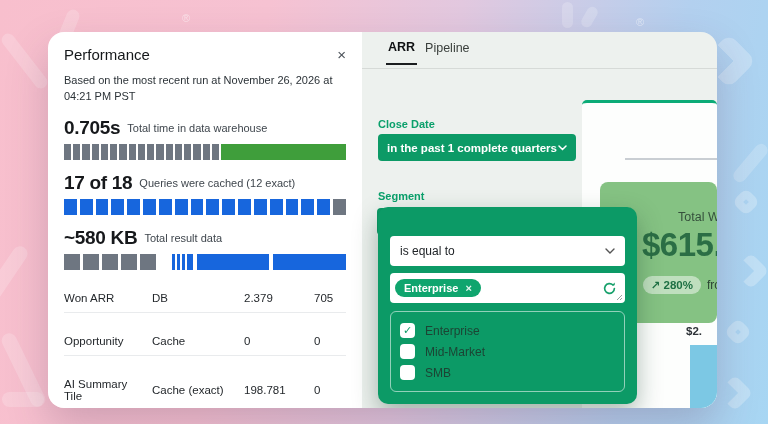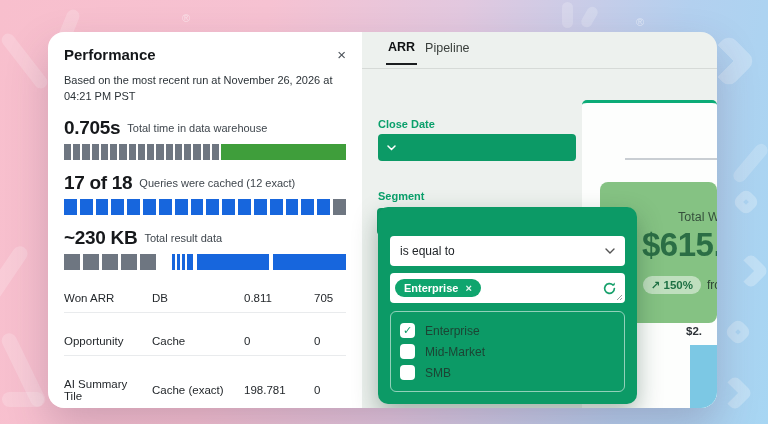--- a/index.html
+++ b/index.html
@@ -16,21 +16,21 @@
   .chev{position:absolute;width:26px;height:26px;border:11px solid rgba(255,255,255,.26);
     border-left:0;border-bottom:0;border-radius:7px;transform:rotate(45deg);}
   .dia{position:absolute;width:20px;height:20px;border:8px solid rgba(255,255,255,.26);
     border-radius:7px;transform:rotate(45deg);}
   .rmark{position:absolute;color:rgba(255,255,255,.5);font-size:11px;}
   
   .window{position:absolute;left:48px;top:32px;width:669px;height:376px;border-radius:16px;
     overflow:hidden;display:flex;box-shadow:0 18px 40px rgba(90,60,90,.25);}
   .perf-panel{width:314px;background:#fff;padding:14px 16px 0 16px;flex-shrink:0;position:relative;}
   .perf-header{display:flex;justify-content:space-between;align-items:center;}
-  .perf-header h1{font-size:15px;font-weight:700;color:#15181b;}
+  .perf-header h1{font-size:15px;font-weight:400;color:#15181b;}
   .close-btn{border:0;background:none;color:#4b5259;font-size:15px;cursor:pointer;line-height:1;}
   .subtitle{font-size:11px;color:#2c3338;margin-top:10px;line-height:1.45;max-width:290px;}
   .metric{margin-top:12px;}
   .metric-line{display:flex;align-items:center;}
   .mval{font-size:19px;font-weight:700;color:#16181b;letter-spacing:-.3px;}
   .mlab{font-size:11px;color:#3f464d;margin-left:7px;font-weight:500;}
   .bar{display:flex;height:16px;margin-top:5px;}
   .tgray{width:55%;display:flex;gap:2px;}
   .tgray i{flex:1;background:var(--grayseg);}
   .tgreen{flex:1;background:var(--bargreen);margin-left:2px;}
@@ -175,21 +175,21 @@
               <i></i>
               <i></i>
               <i></i>
               <i></i>
               <i></i>
               <i class="g"></i>
             </div>
           </div>
           <div class="metric">
             <div class="metric-line">
-              <span class="mval">~230 KB</span>
+              <span class="mval">~580 KB</span>
               <span class="mlab">Total result data</span>
             </div>
             <div class="bar size">
               <i class="g" style="width: 16px; margin-right: 3px;"></i>
               <i class="g" style="width: 16px; margin-right: 3px;"></i>
               <i class="g" style="width: 16px; margin-right: 3px;"></i>
               <i class="g" style="width: 16px; margin-right: 3px;"></i>
               <i class="g" style="width: 16px; margin-right: 3px;"></i>
               <i class="sp" style="width: 13px;"></i>
               <i style="width: 3px; margin-right: 2px;"></i>
@@ -199,21 +199,21 @@
               <i style="width: 72px; margin-left: 2px; margin-right: 4px;"></i>
               <i style="flex: 1 1 0%;"></i>
             </div>
           </div>
         </div>
       <div class="ptable">
         <div id="tableRows">
             <div class="prow body">
               <span>Won ARR</span>
               <span>DB</span>
-              <span>0.811</span>
+              <span>2.379</span>
               <span>705</span>
             </div>
             <div class="prow body">
               <span>Opportunity</span>
               <span>Cache</span>
               <span>0</span>
               <span>0</span>
             </div>
             <div class="prow body">
               <span>AI Summary Tile</span>
@@ -226,20 +226,21 @@
     </section>
 
     <section class="dash-panel">
       <div class="tabs" id="tabs">
           <div class="tab active">ARR</div>
           <div class="tab">Pipeline</div>
         </div>
 
       <div class="flabel cd">Close Date</div>
       <button class="gselect cd">
+        <span>in the past 1 complete quarters</span>
         <svg width="9" height="6" viewBox="0 0 9 6">
             <path d="M1 1l3.5 3.5L8 1" fill="none" stroke="#fff" stroke-width="1.5" stroke-linecap="round"></path>
           </svg>
       </button>
 
       <div class="flabel sg">Segment</div>
       <button class="gselect hidden-seg"></button>
 
       <button class="gselect anyv">
         <span>is any value</span>
@@ -248,21 +249,21 @@
           </svg>
       </button>
 
       <div class="dash-card">
         <div class="card-line"></div>
         <div class="kpi-card">
           <div class="kpi-title">Total Wo</div>
           <div class="kpi-value">$615.</div>
           <div class="kpi-trend">
             <span>R</span>
-            <span class="kpi-badge">↗ 150%</span>
+            <span class="kpi-badge">↗ 280%</span>
             <span>fro</span>
           </div>
         </div>
         <div class="small-val">$2.</div>
         <div class="blue-bar"></div>
         <div class="dashmark" style="top:236px;"></div>
         <div class="dashmark" style="top:260px;"></div>
       </div>
 
       <div class="popup">

